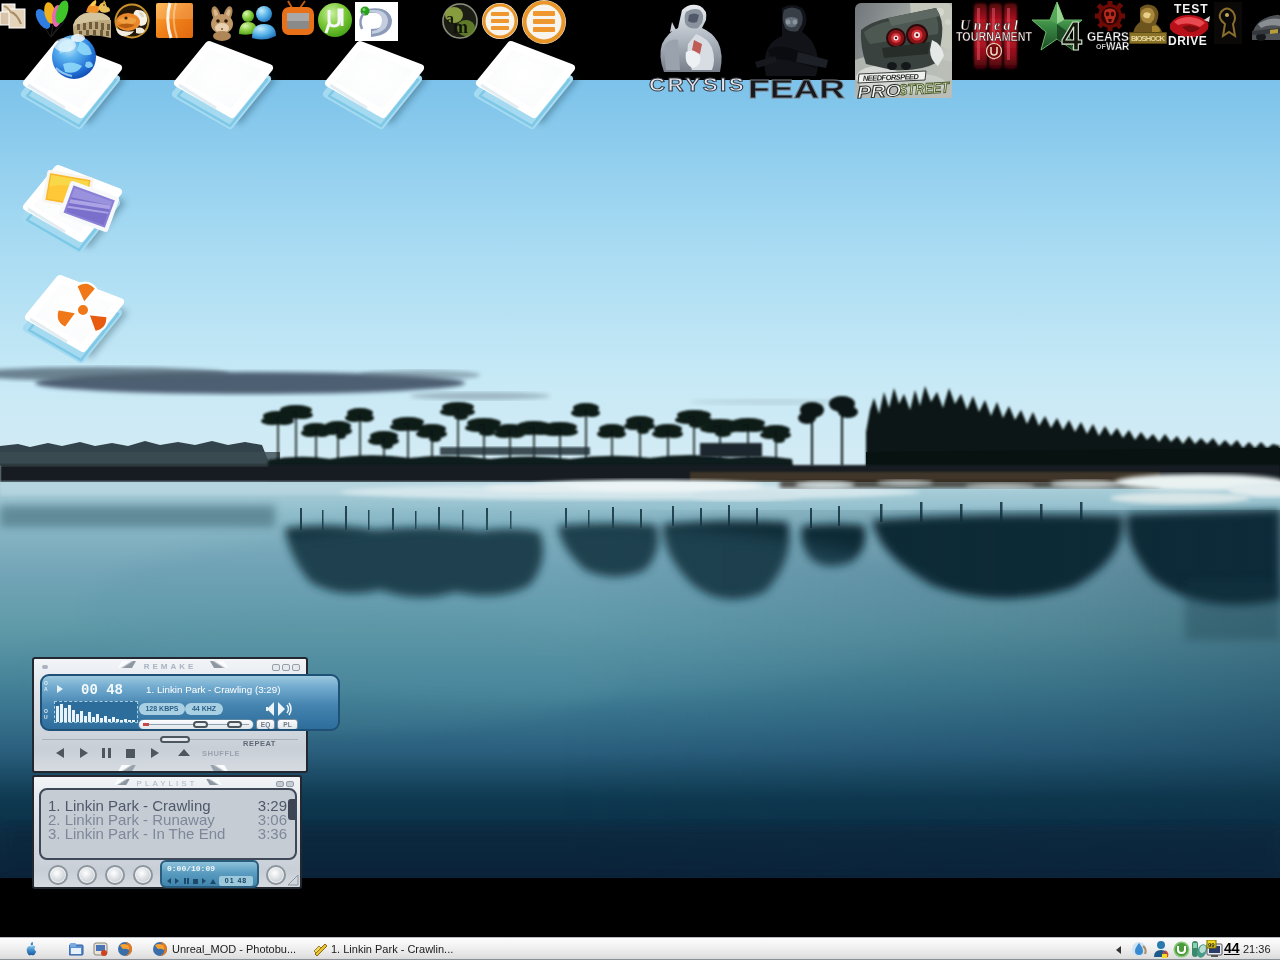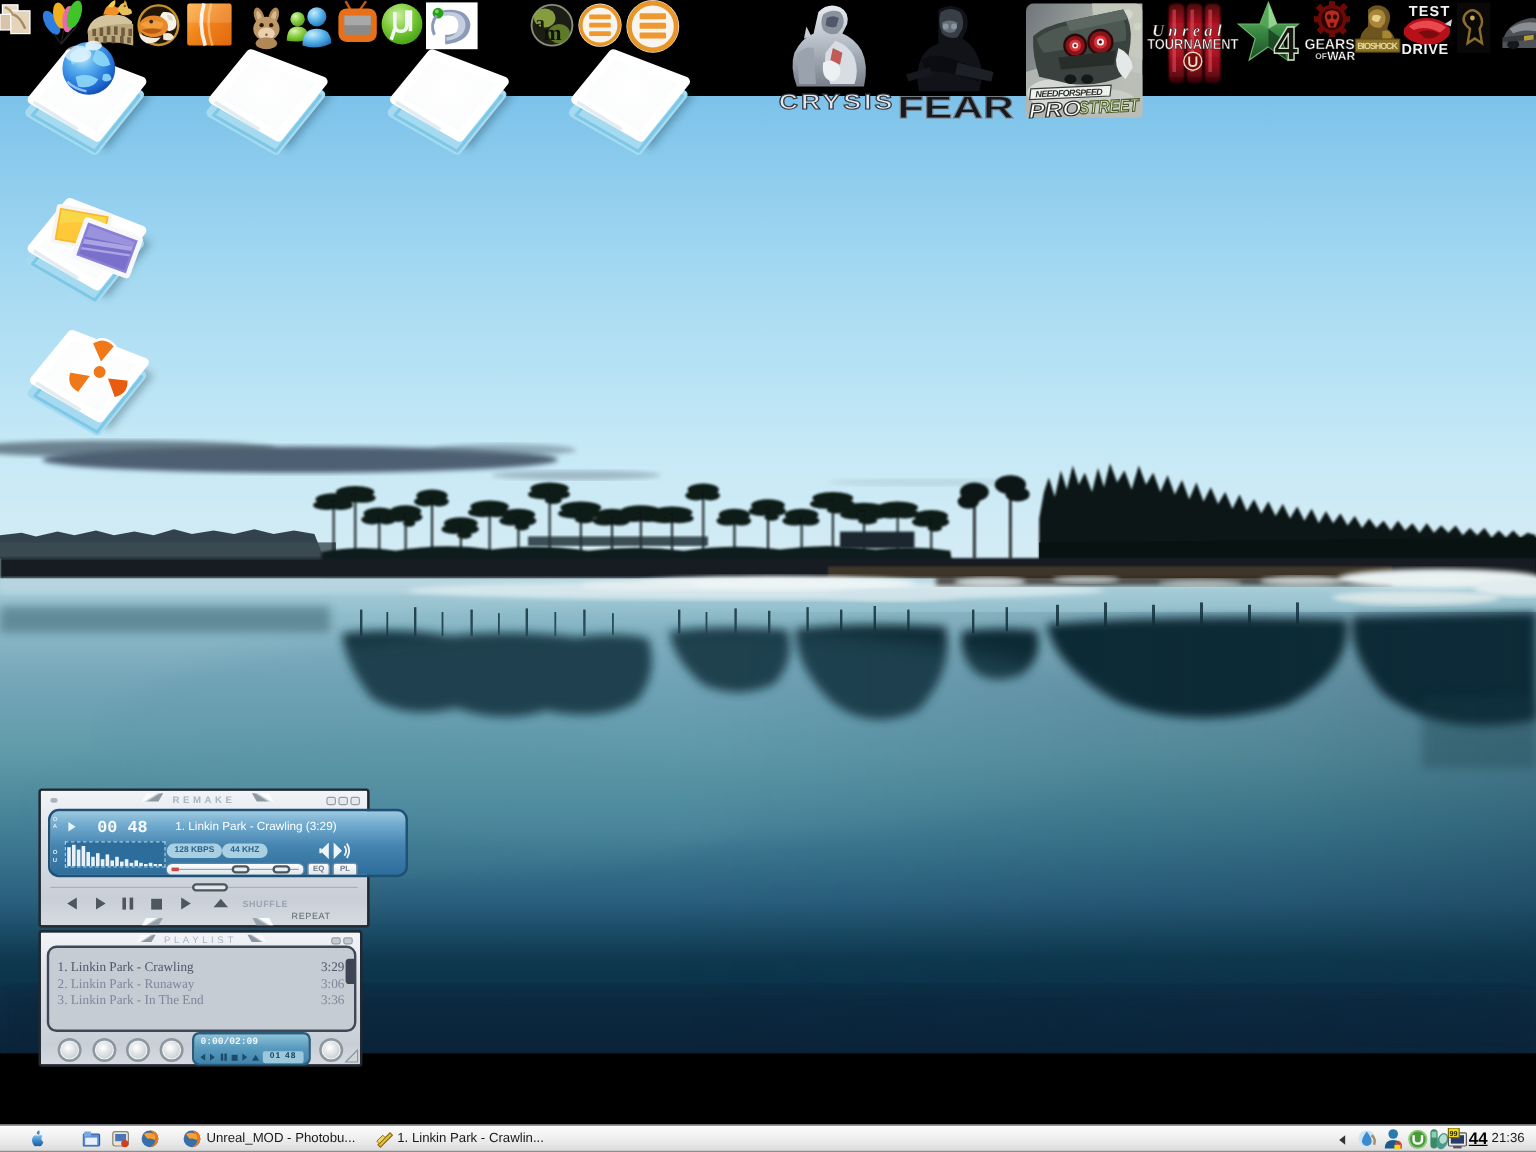--- a/index.html
+++ b/index.html
@@ -693,48 +693,48 @@
       <path d="M12,4 L4,9 L12,14 Z"></path>
       <path d="M28,4 L36,9 L28,14 Z"></path>
       <rect x="50" y="4" width="3" height="10"></rect>
         <rect x="56" y="4" width="3" height="10"></rect>
       <rect x="74" y="5" width="9" height="9"></rect>
       <path d="M99,4 L107,9 L99,14 Z"></path>
       <path d="M126,12 L132,5 L138,12 Z"></path>
     </g>
   </svg>
   <div class="abs" style="left:168px;top:90px;font-size:7.5px;font-weight:bold;color:#99a3af;letter-spacing:0.5px;text-align:center;">SHUFFLE</div>
-  <div class="abs" style="left:209px;top:100px;font-size:7.5px;font-weight:normal;color:#5e6874;letter-spacing:0.5px;">REPEAT</div>
+  <div class="abs" style="left:209px;top:80px;font-size:7.5px;font-weight:bold;color:#5e6874;letter-spacing:0.5px;">REPEAT</div>
   <div class="abs" style="left:86px;bottom:0px;width:14px;height:6px;background:linear-gradient(135deg,#fafbfc 40%,#98a2ac 60%);transform:skewX(-30deg);"></div>
   <div class="abs" style="left:178px;bottom:0px;width:14px;height:6px;background:linear-gradient(45deg,#98a2ac 40%,#fafbfc 60%);transform:skewX(30deg);"></div>
 </div>
 
 <div class="abs" id="plwin" style="left:32px;top:775px;width:270px;height:114px;background:linear-gradient(180deg,#f2f4f7 0%,#dde2e8 35%,#c9cfd7 85%,#d6dbe1 100%);border:2px solid #23272f;border-radius:3px;box-sizing:border-box;">
   <div class="abs" style="left:0;right:0;top:2px;text-align:center;font-size:8px;letter-spacing:3px;color:#a9b4c2;font-weight:normal;">PLAYLIST</div>
   <div class="abs" style="left:82px;top:2px;width:12px;height:6px;background:linear-gradient(135deg,#fafbfc 40%,#8d97a2 60%);transform:skewX(-30deg);"></div>
   <div class="abs" style="left:174px;top:2px;width:12px;height:6px;background:linear-gradient(45deg,#8d97a2 40%,#fafbfc 60%);transform:skewX(30deg);"></div>
   <div class="abs" style="right:16px;top:4px;width:6px;height:4px;background:#c6ccd3;border:1px solid #959ea8;border-radius:2px;"></div>
   <div class="abs" style="right:6px;top:4px;width:6px;height:4px;background:#c6ccd3;border:1px solid #959ea8;border-radius:2px;"></div>
 
   <div class="abs" style="left:5px;top:11px;width:258px;height:72px;background:#c5ccd4;border:2px solid #3f4856;border-radius:8px;box-sizing:border-box;overflow:hidden;">
-    <div class="abs" style="left:7px;top:9px;right:8px;font-size:11px;color:#4e586a;line-height:14px;font-family:Liberation Serif, serif;">
+    <div class="abs" style="left:7px;top:9px;right:8px;font-size:15px;color:#4e586a;line-height:14px;">
       <div>1. Linkin Park - Crawling<span style="float:right">3:29</span></div>
       <div style="color:#7e889a">2. Linkin Park - Runaway<span style="float:right">3:06</span></div>
       <div style="color:#7e889a">3. Linkin Park - In The End<span style="float:right">3:36</span></div>
     </div>
     <div class="abs" style="right:0px;top:9px;width:7px;height:21px;background:#3d4554;border-radius:3px 0 0 3px;"></div>
   </div>
 
   <div class="abs" style="left:14px;top:88px;width:20px;height:20px;border-radius:50%;background:radial-gradient(circle at 42% 38%,#ffffff,#d4d9dd 55%,#b2bac0);border:2px solid #8d969e;box-sizing:border-box;box-shadow:inset 0 0 0 1px #f2f4f6;"></div>
   <div class="abs" style="left:43px;top:88px;width:20px;height:20px;border-radius:50%;background:radial-gradient(circle at 42% 38%,#ffffff,#d4d9dd 55%,#b2bac0);border:2px solid #8d969e;box-sizing:border-box;box-shadow:inset 0 0 0 1px #f2f4f6;"></div>
   <div class="abs" style="left:71px;top:88px;width:20px;height:20px;border-radius:50%;background:radial-gradient(circle at 42% 38%,#ffffff,#d4d9dd 55%,#b2bac0);border:2px solid #8d969e;box-sizing:border-box;box-shadow:inset 0 0 0 1px #f2f4f6;"></div>
   <div class="abs" style="left:99px;top:88px;width:20px;height:20px;border-radius:50%;background:radial-gradient(circle at 42% 38%,#ffffff,#d4d9dd 55%,#b2bac0);border:2px solid #8d969e;box-sizing:border-box;box-shadow:inset 0 0 0 1px #f2f4f6;"></div>
   <div class="abs" style="left:232px;top:88px;width:20px;height:20px;border-radius:50%;background:radial-gradient(circle at 42% 38%,#ffffff,#d4d9dd 55%,#b2bac0);border:2px solid #8d969e;box-sizing:border-box;box-shadow:inset 0 0 0 1px #f2f4f6;"></div>
   <div class="abs" style="left:126px;top:83px;width:99px;height:28px;background:linear-gradient(180deg,#8ec2da,#5a9cc0 45%,#3f85ad);border:2px solid #2a5c7e;border-radius:6px;box-sizing:border-box;">
-    <div class="abs" style="left:5px;top:2px;font-family:'Liberation Mono',monospace;font-size:8px;font-weight:bold;color:#f0f7fa;">0:00/02:09</div>
+    <div class="abs" style="left:5px;top:2px;font-family:'Liberation Mono',monospace;font-size:8px;font-weight:bold;color:#f0f7fa;">0:00/10:09</div>
     <svg class="abs" style="left:4px;top:15px;" width="52" height="8" viewBox="0 0 52 8">
         <g fill="#1d4a6a">
           <path d="M5,1 L1,4 L5,7 Z"></path>
           <path d="M9,1 L13,4 L9,7 Z"></path>
           <rect x="18" y="1" width="2" height="6"></rect>
           <rect x="21" y="1" width="2" height="6"></rect>
           <rect x="27" y="2" width="5" height="5"></rect>
           <path d="M36,1 L40,4 L36,7 Z"></path>
           <path d="M44,7 L47,2 L50,7 Z"></path>
         </g>

